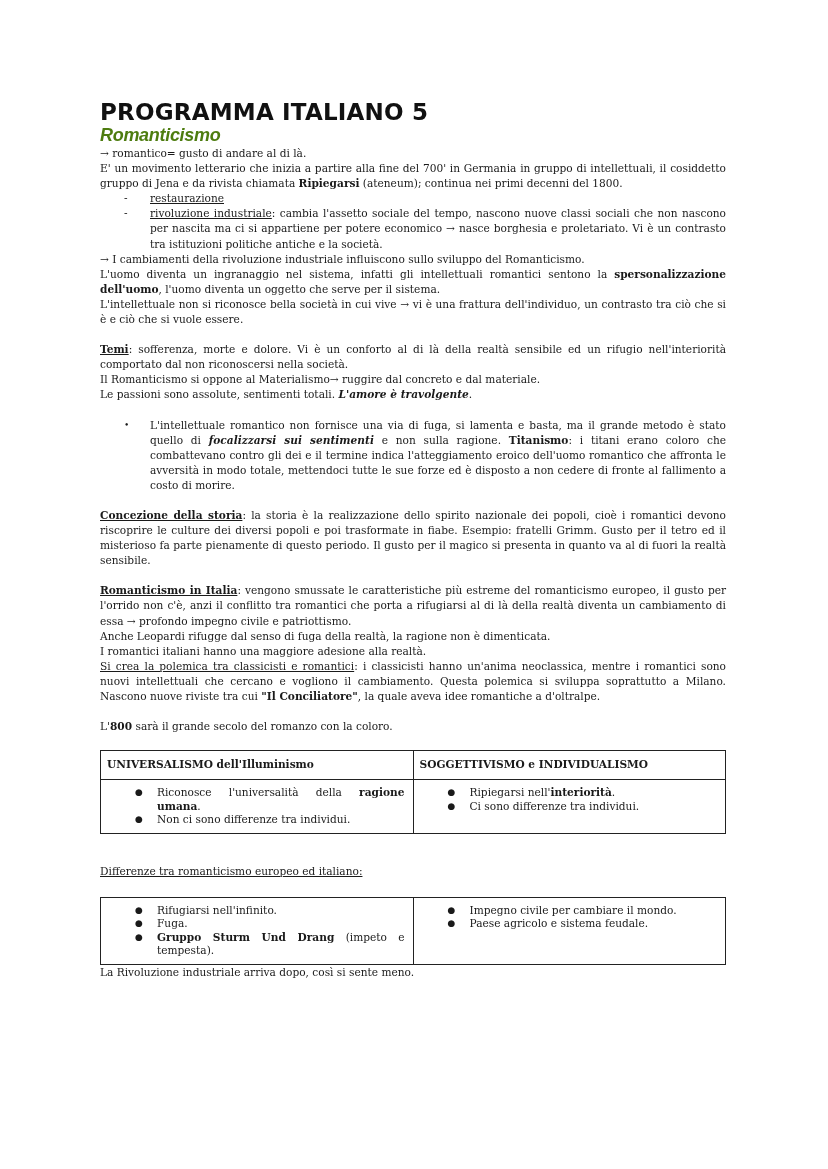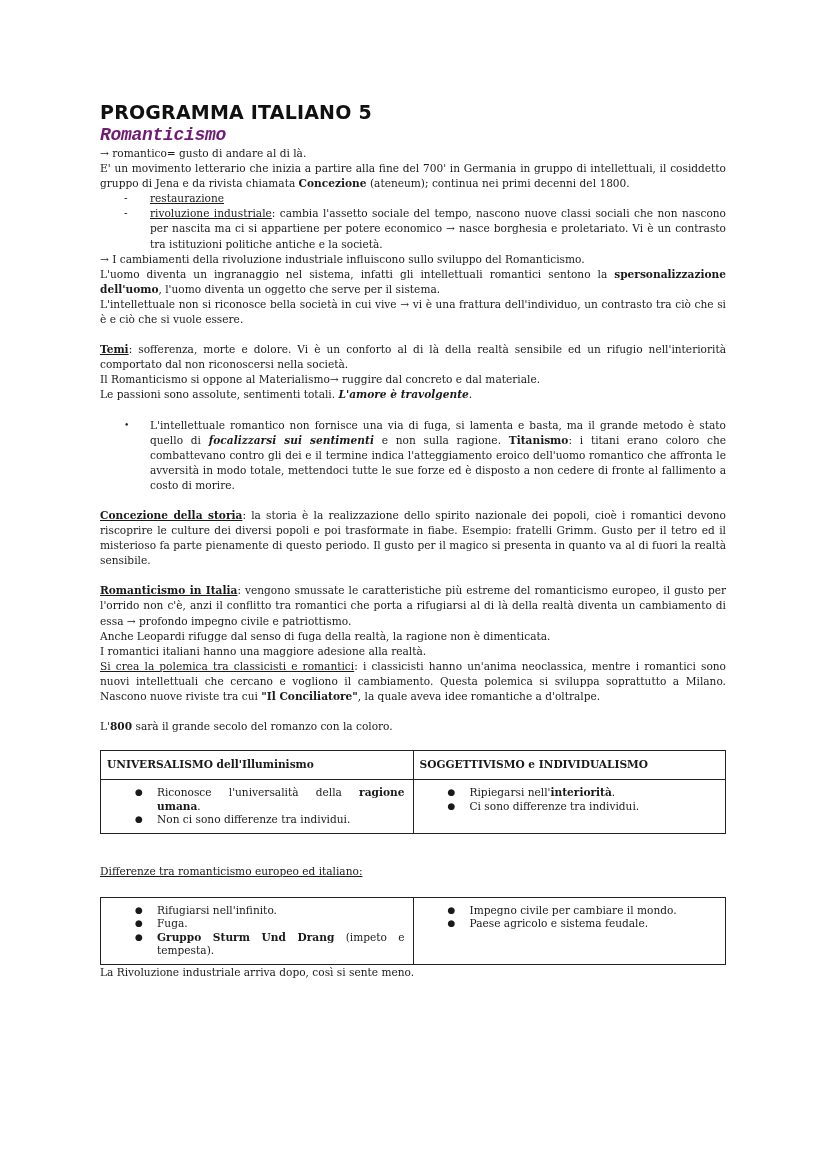--- a/index.html
+++ b/index.html
@@ -4,27 +4,27 @@
 <style>
   html, body { margin: 0; padding: 0; background: #ffffff; }
   body { width: 828px; height: 1169px; position: relative; overflow: hidden; }
   .page {
     position: absolute; left: 100px; top: 100px; width: 626px;
     font-family: "DejaVu Serif", "Liberation Serif", serif;
     font-size: 10.6px; line-height: 15.1px; color: #1a1a1a;
   }
   .title {
     font-family: "DejaVu Sans", "Liberation Sans", sans-serif;
-    font-weight: bold; font-size: 19px; line-height: 24px; letter-spacing: 0.2px;
+    font-weight: bold; font-size: 23px; line-height: 24px; letter-spacing: 0.2px;
     margin: 0; color: #111;
   }
   .subtitle {
-    font-family: Liberation Mono, monospace;
+    font-family: Liberation Sans, sans-serif;
     font-style: italic; font-weight: bold; font-size: 18px; line-height: 22px;
-    margin: 0 0 0 0; color: #701a75; letter-spacing: -0.3px;
+    margin: 0 0 0 0; color: #4d7c0f; letter-spacing: -0.3px;
   }
   p { margin: 0; }
   .just { text-align: justify; }
   .gap { height: 15px; }
   ul.dash { list-style: none; margin: 0; padding: 0; }
   ul.dash li { position: relative; padding-left: 50px; text-align: justify; }
   ul.dash li .mark { position: absolute; left: 24px; top: 0; }
   ul.dot { list-style: none; margin: 0; padding: 0; }
   ul.dot li { position: relative; padding-left: 50px; text-align: justify; }
   ul.dot li .mark { position: absolute; left: 24px; top: 0; font-size: 9px; }
@@ -42,21 +42,21 @@
 </style>
 </head>
 <body>
 
 <div class="page">
 
   <h1 class="title">PROGRAMMA ITALIANO 5</h1>
   <h2 class="subtitle">Romanticismo</h2>
 
   <p>→ romantico= gusto di andare al di là.</p>
-  <p class="just"><span>E' un movimento letterario che inizia a partire alla fine del 700' in Germania in gruppo di intellettuali, il cosiddetto gruppo di Jena e da rivista chiamata </span><span class="b">Concezione</span><span> (ateneum); continua nei primi decenni del 1800.</span></p>
+  <p class="just"><span>E' un movimento letterario che inizia a partire alla fine del 700' in Germania in gruppo di intellettuali, il cosiddetto gruppo di Jena e da rivista chiamata </span><span class="b">Ripiegarsi</span><span> (ateneum); continua nei primi decenni del 1800.</span></p>
   <ul class="dash">
     <li><span class="mark">-</span><span class="ul">restaurazione</span><span></span></li>
     <li><span class="mark">-</span><span class="ul">rivoluzione industriale</span><span>: cambia l'assetto sociale del tempo, nascono nuove classi sociali che non nascono per nascita ma ci si appartiene per potere economico → nasce borghesia e proletariato. Vi è un contrasto tra istituzioni politiche antiche e la società.</span></li>
   </ul>
   <p>→ I cambiamenti della rivoluzione industriale influiscono sullo sviluppo del Romanticismo.</p>
   <p class="just"><span>L'uomo diventa un ingranaggio nel sistema, infatti gli intellettuali romantici sentono la </span><span class="b">spersonalizzazione dell'uomo</span><span>, l'uomo diventa un oggetto che serve per il sistema.</span></p>
   <p class="just">L'intellettuale non si riconosce bella società in cui vive → vi è una frattura dell'individuo, un contrasto tra ciò che si è e ciò che si vuole essere.</p>
 
   <div class="gap"></div>
 

